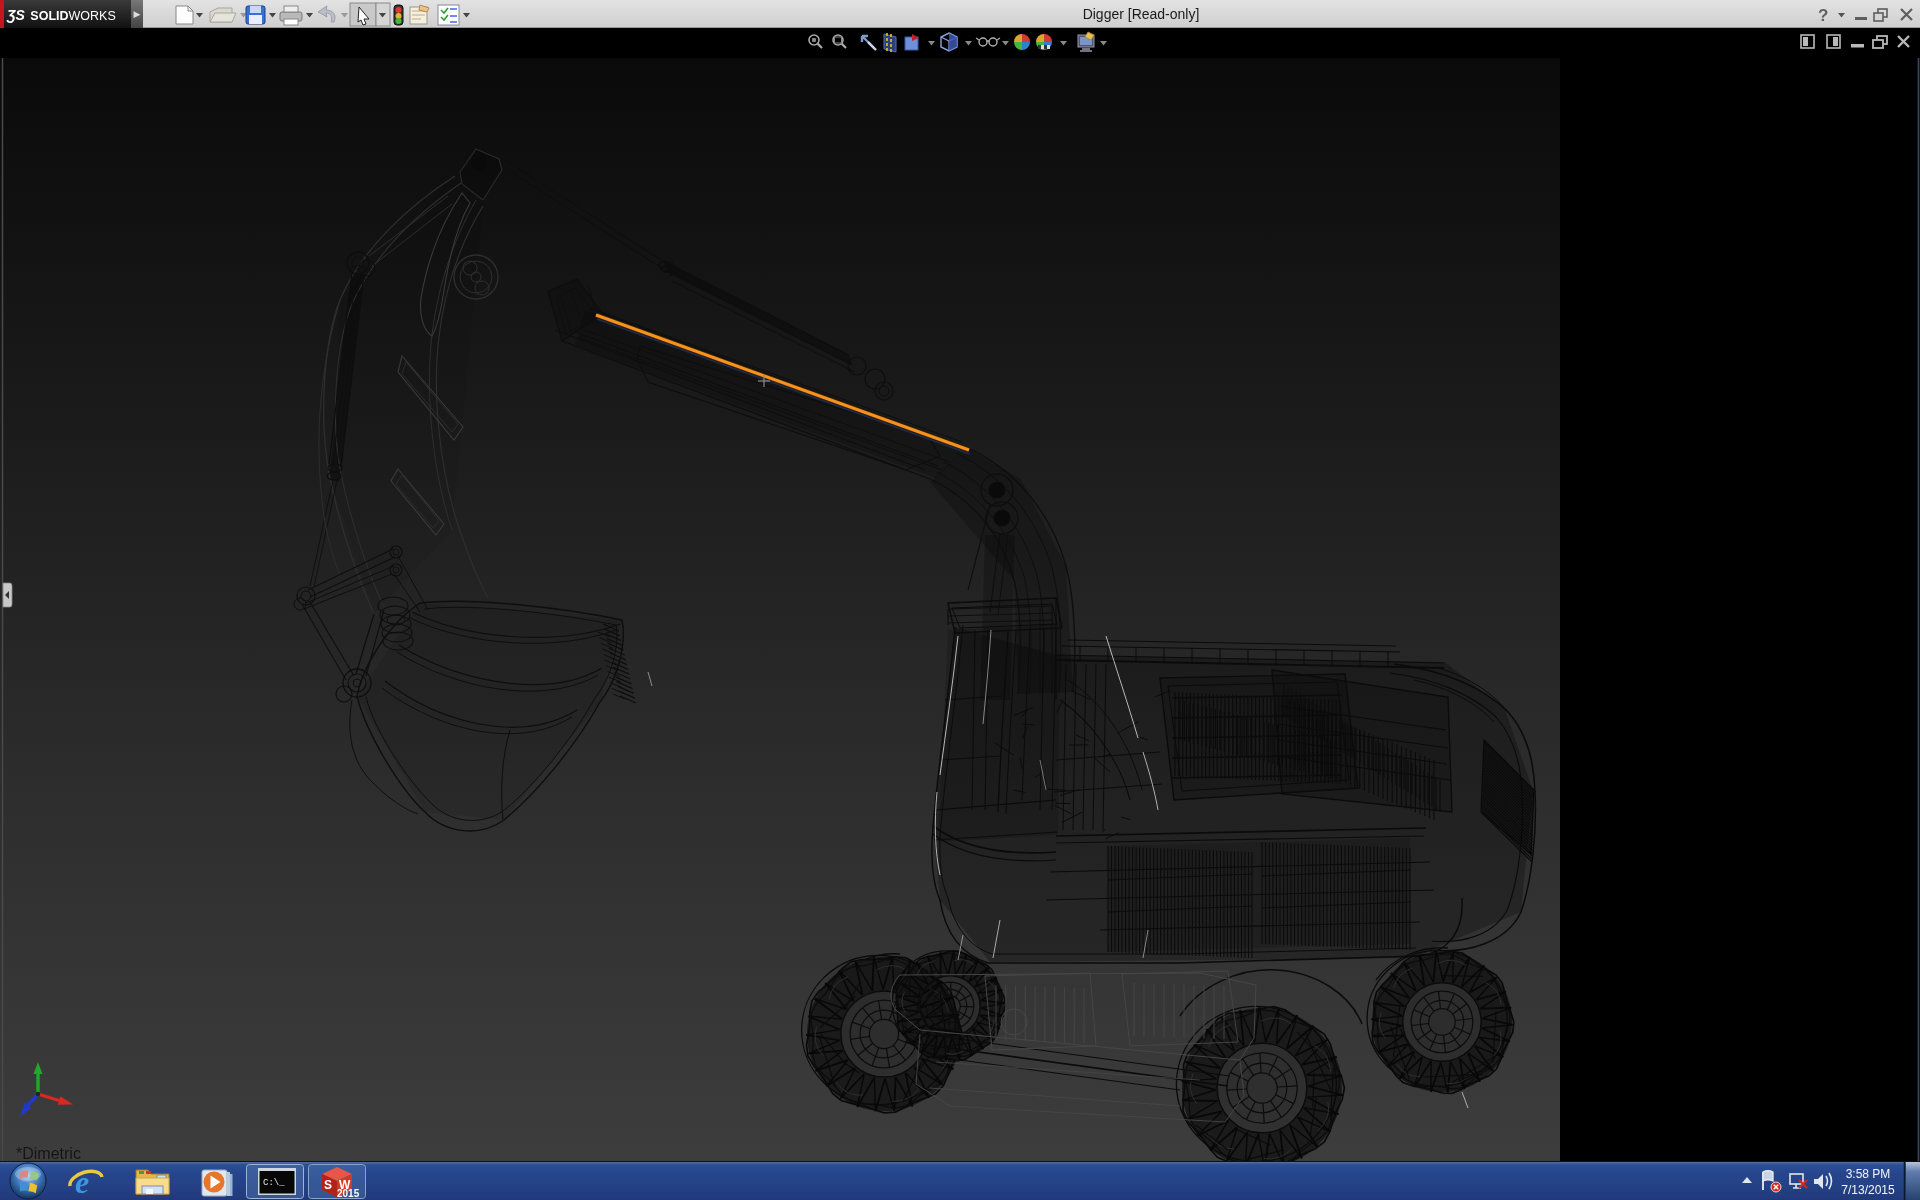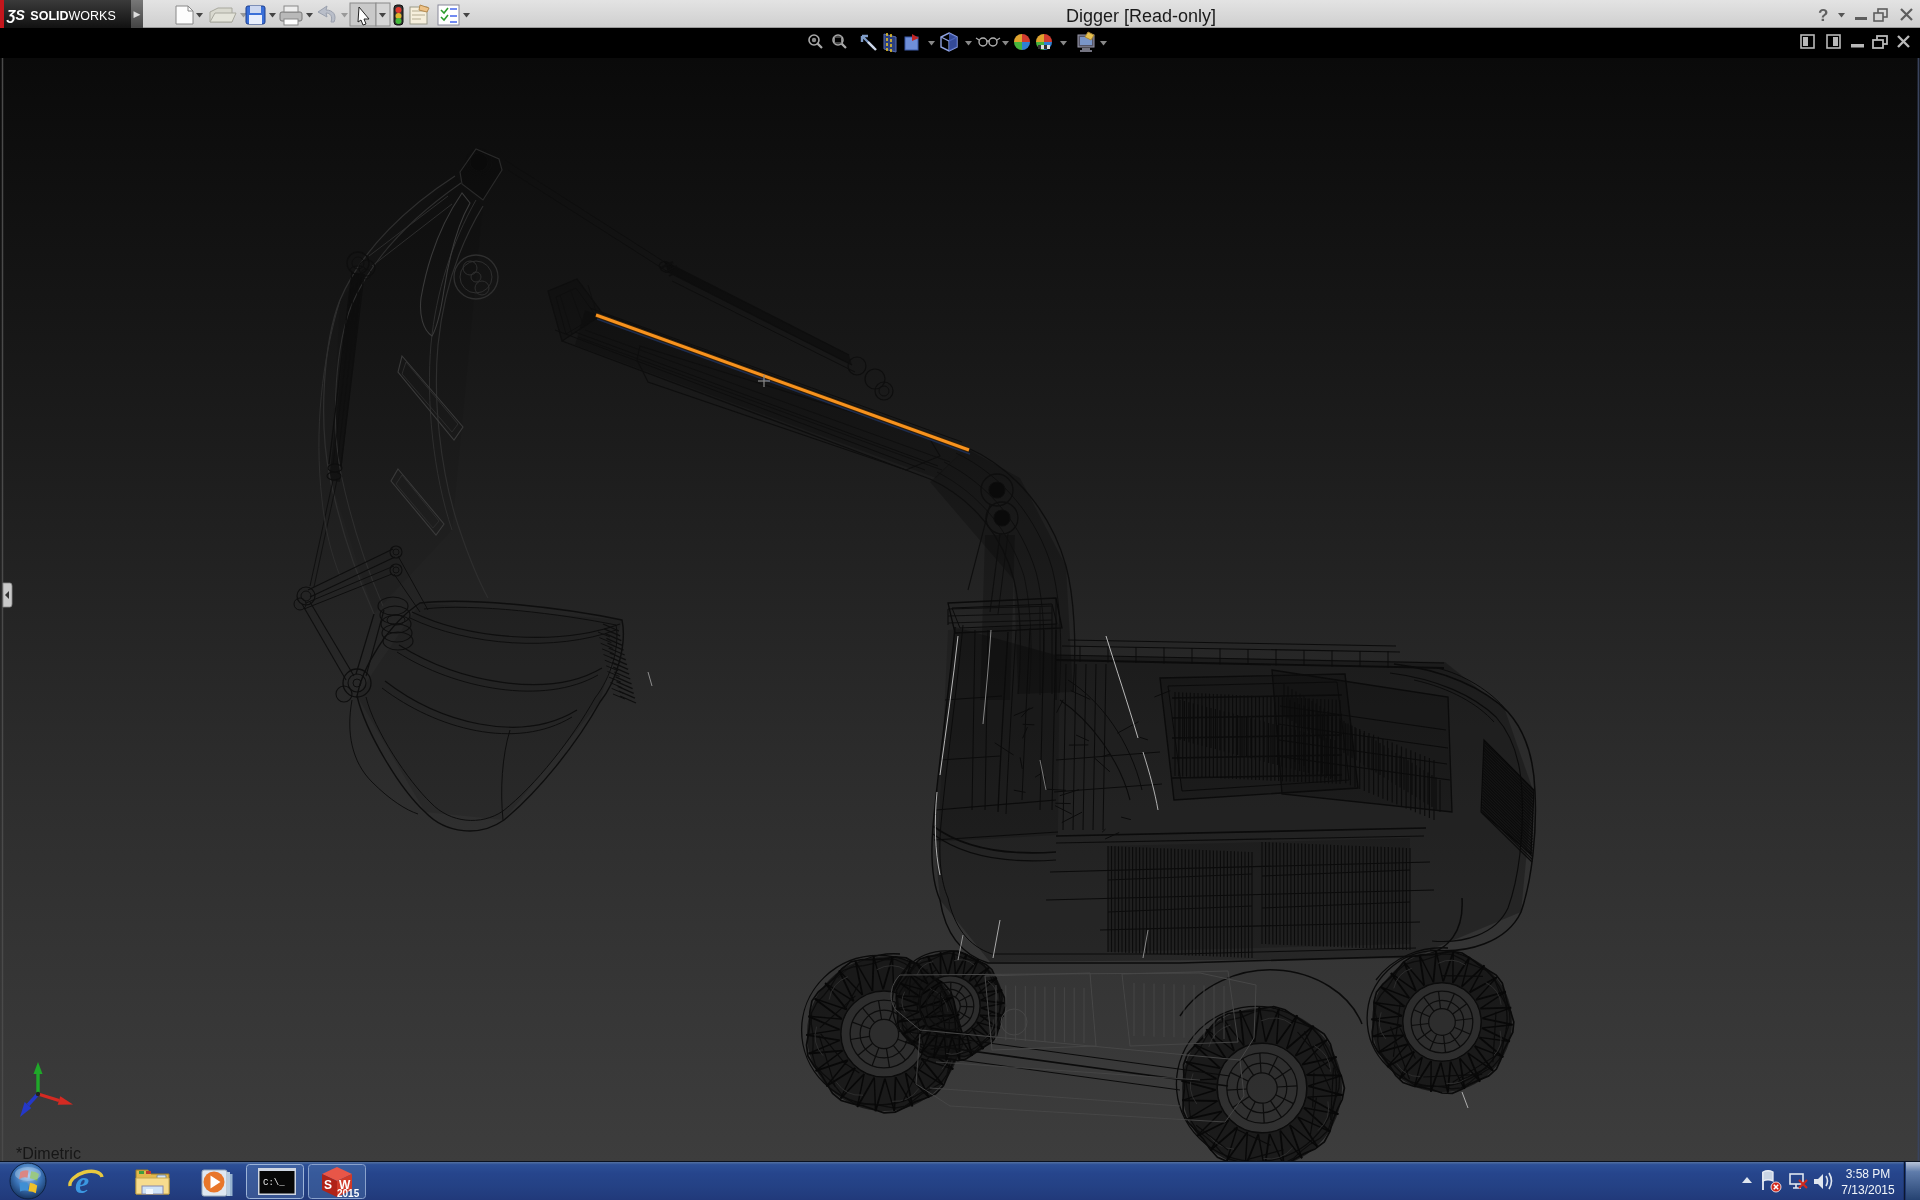--- a/index.html
+++ b/index.html
@@ -6,23 +6,23 @@
   font-family:"Liberation Sans", sans-serif; }
 #titlebar { position:absolute; left:0; top:0; width:1920px; height:28px;
   background:linear-gradient(#e3e3e3,#cfcfcf); border-bottom:1px solid #9a9a9a; }
 #logo { position:absolute; left:0; top:0; width:131px; height:28px;
   background:linear-gradient(#3a3a3a,#111);padding-left:36px; }
 #logo .red { position:absolute; left:0; top:0; width:4px; height:28px; background:#c4161c; }
 #logo .t { position:absolute; left:7px; top:7px; color:#fff; font-size:12.5px; font-weight:bold; letter-spacing:0; white-space:nowrap; }
 #logo .t i { font-style:italic; font-size:14px; margin-right:2px; }
 #logo .t span { font-weight:normal; }
 #expander { position:absolute; left:131px; top:0; width:12px; height:28px; background:linear-gradient(#777,#444); color:#ddd; font-size:9px; line-height:28px; text-align:center; }
-#title { position:absolute; left:1141px; top:6px; transform:translateX(-50%); font-size:18px; color:#1a1a1a; white-space:nowrap; }
+#title { position:absolute; left:1141px; top:6px; transform:translateX(-50%); font-size:14px; color:#1a1a1a; white-space:nowrap; }
 #menubar { position:absolute; left:0; top:28px; width:1920px; height:30px; background:#000; }
-#viewport { position:absolute; left:0; top:58px; width:1920px; height:1103px;
+#viewport { position:absolute; left:0; top:58px; width:1560px; height:1103px;
   background:linear-gradient(#0a0a0a, #1c1c1c 35%, #2e2e2e 68%, #3d3d3d); }
 #taskbar { position:absolute; left:0; top:1161px; width:1920px; height:39px;
   background:linear-gradient(#54719f, #2c4f96 7%, #26458c 30%, #244184 65%, #21397a);
   border-top:1px solid #0a1220; }
 .dim { position:absolute; left:16px; top:1087px; color:#161616; font-size:16px; }
 </style></head><body>
 <div id="titlebar">
   <div id="title">Digger [Read-only]</div>
   <div id="logo">
       <div class="red"></div>

